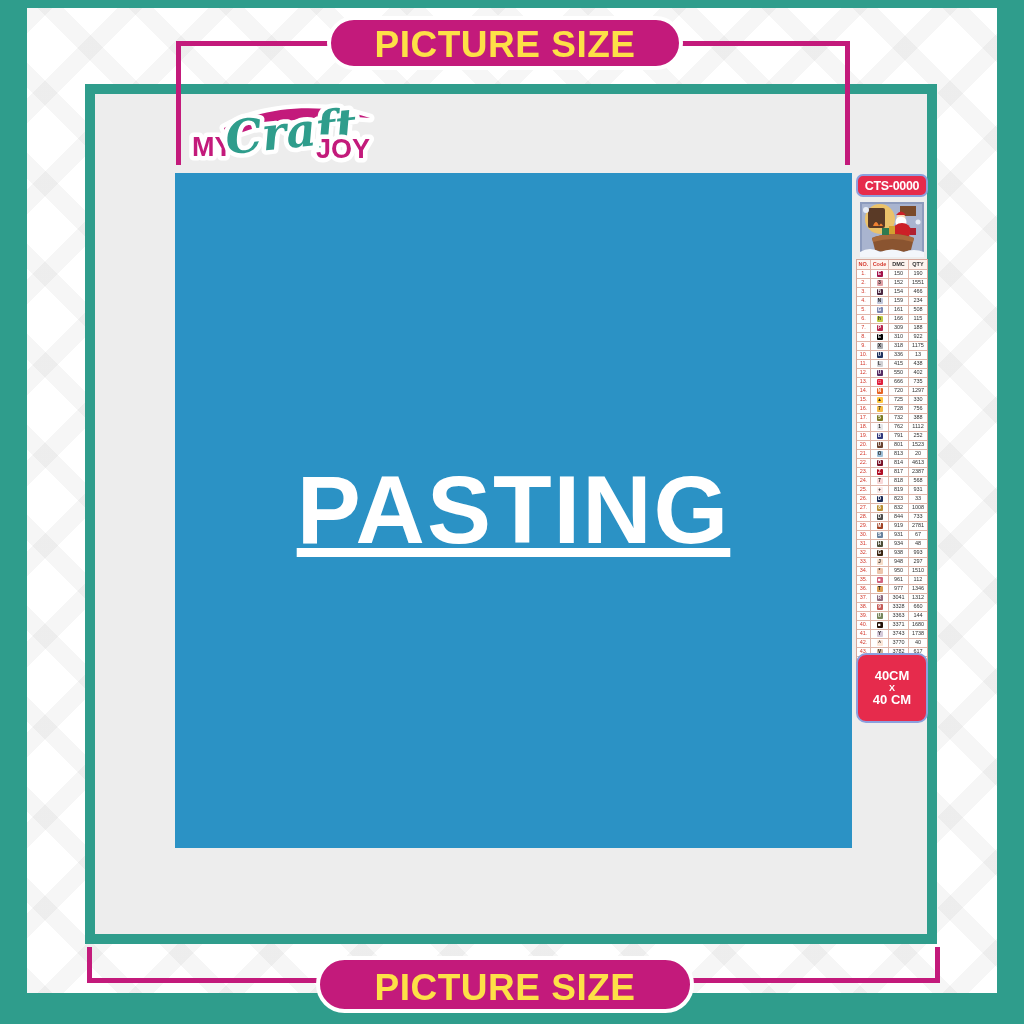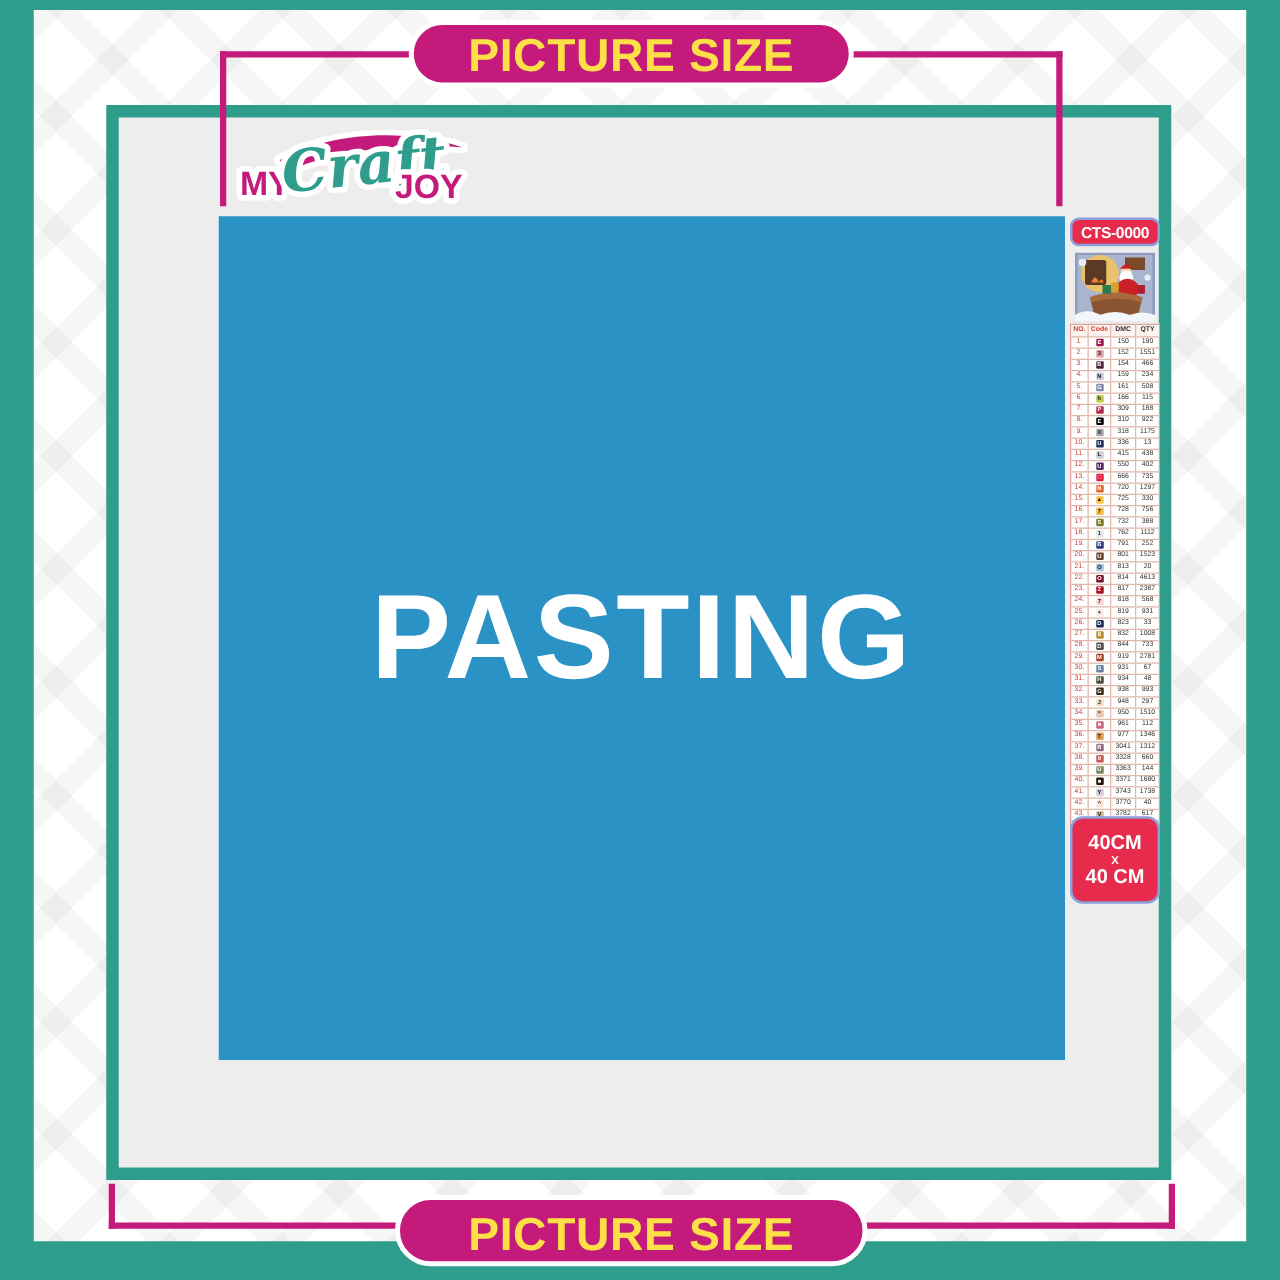--- a/index.html
+++ b/index.html
@@ -22,21 +22,21 @@
     left:85px;top:84px;width:852px;height:860px;
     border:10px solid var(--teal,#2f9d8c);
     background:var(--canvas_fill,#ededed);
     box-sizing:border-box;
   }
   
   .pasting{
     left:175px;top:173px;width:677px;height:675px;
     background:var(--blue,#2b92c5);
     display:flex;flex-direction:row;align-items:center;justify-content:center;
-    color:#fff;font-weight:900;text-align:center;
+    color:#fff;font-weight:900;text-align:center;text-decoration:underline;
   }
   .pasting .l1,.pasting .l2{
     font-size:96px;line-height:.98;letter-spacing:2px;
   }
   
   .bracket-top{
     left:176px;top:41px;width:674px;height:124px;
     border-top:5px solid var(--magenta,#c31a7b);
     border-left:5px solid var(--magenta,#c31a7b);
     border-right:5px solid var(--magenta,#c31a7b);
@@ -90,21 +90,21 @@
     font-style:normal;font-size:4.6px;font-weight:700;border-radius:1px;
   }
   .size-badge{
     left:856px;top:653px;width:72px;height:70px;
     background:var(--red_badge,#e62b4c);
     border:2px solid var(--badge_border,#8ca0de);
     border-radius:10px;box-sizing:border-box;
     color:#fff;font-weight:900;text-align:center;
     display:flex;flex-direction:column;align-items:center;justify-content:center;
   }
-  .size-badge .big{font-size:16px;line-height:1.1;}
+  .size-badge .big{font-size:13px;line-height:1.1;}
   .size-badge .sep{font-size:9px;line-height:1;}
 </style>
 </head>
 <body>
 
 <div class="abs paper"></div>
 
 <div class="abs canvas-frame"></div>
 
 <div class="abs bracket-top"></div>

